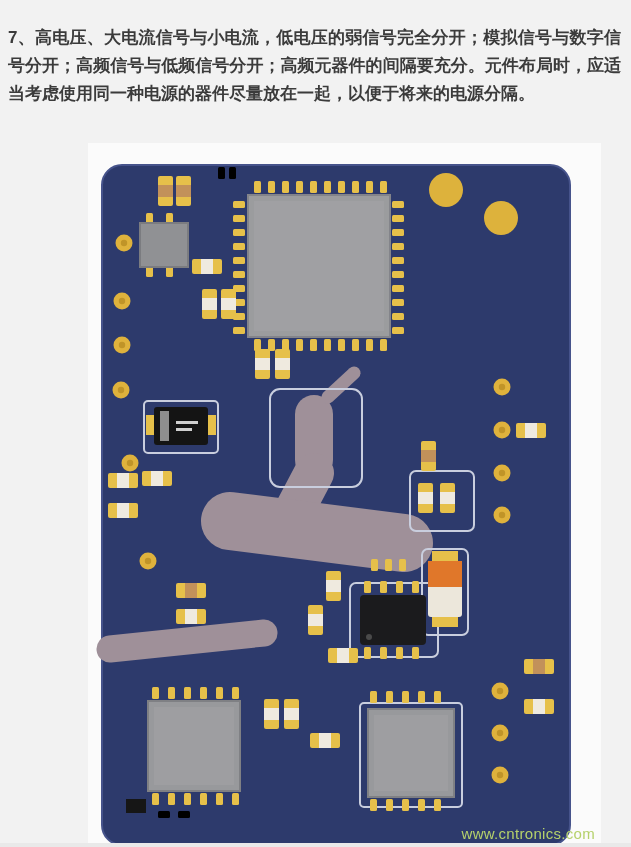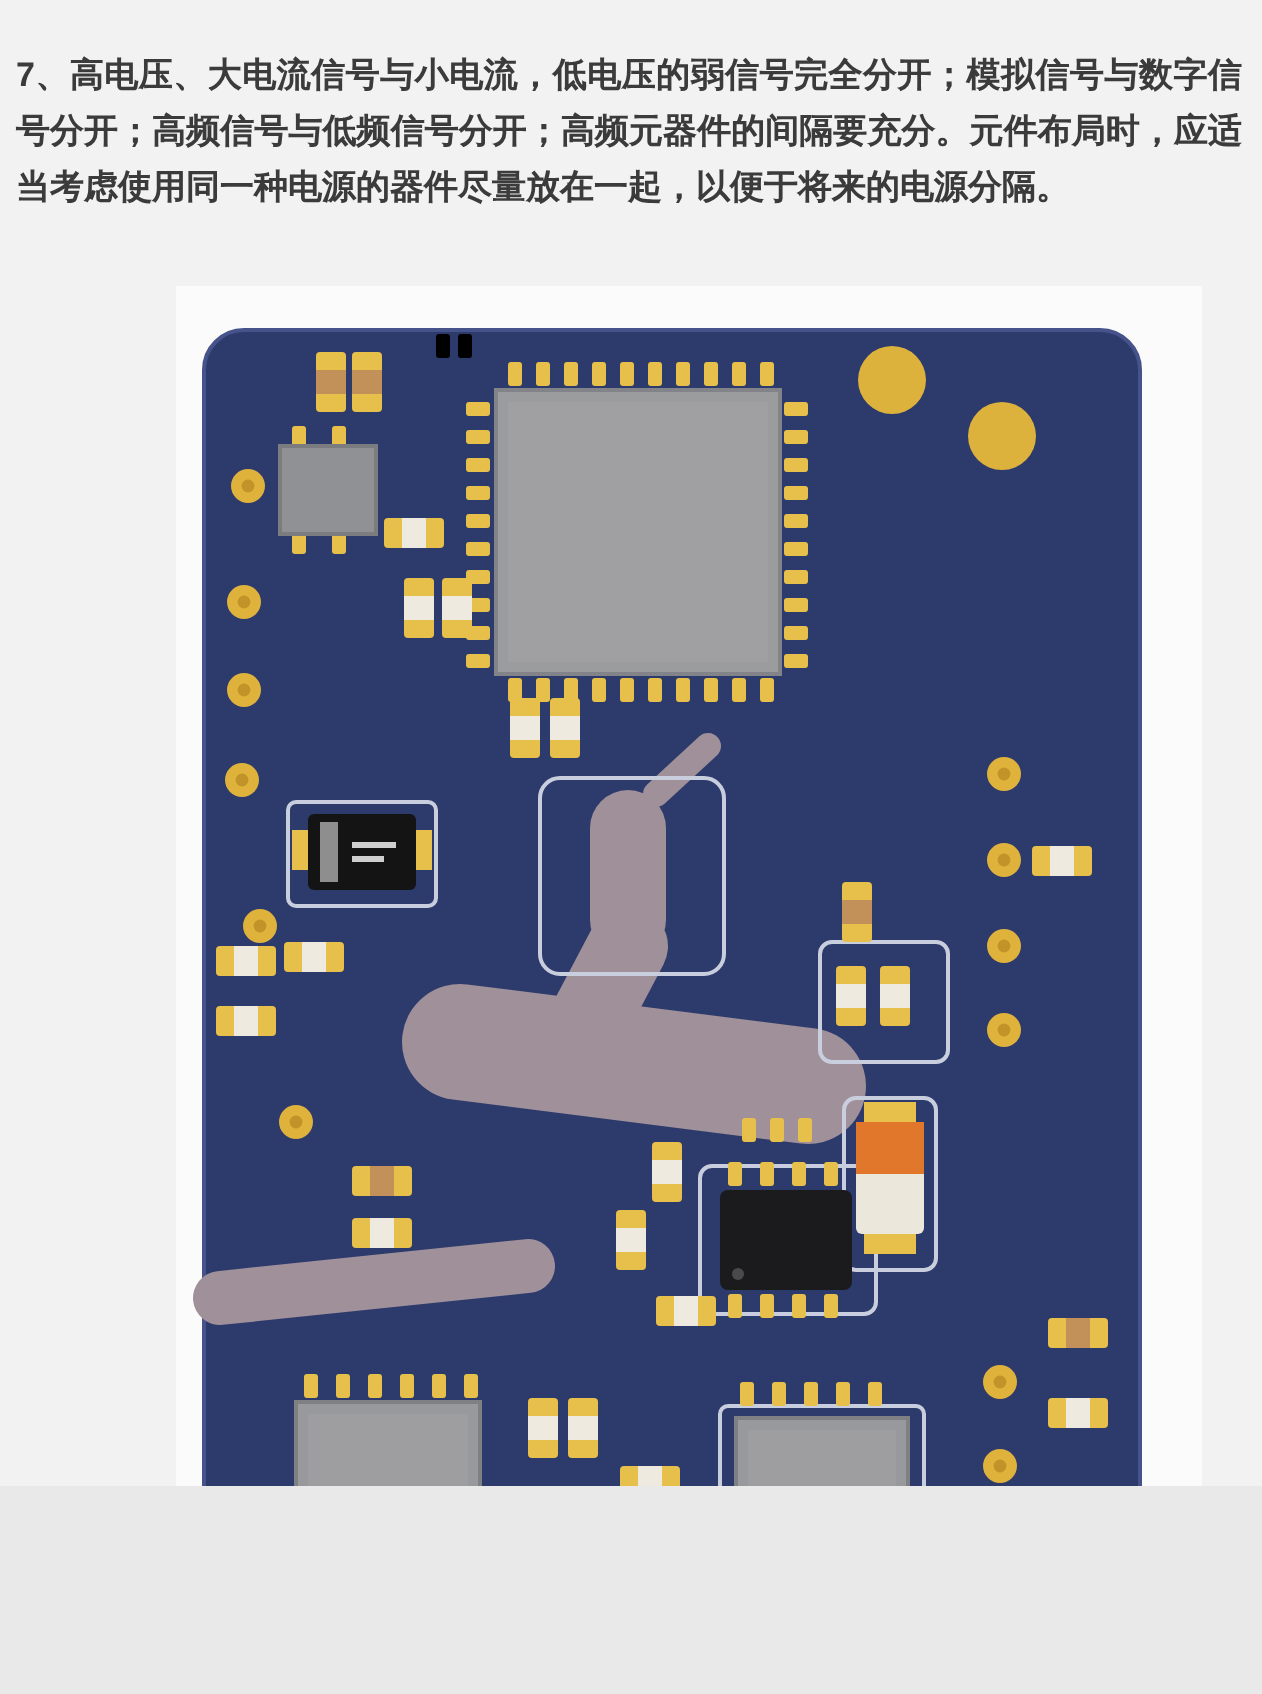--- a/index.html
+++ b/index.html
@@ -1,17 +1,17 @@
 <!DOCTYPE html>
 <html><head>
 <meta charset="utf-8">
 <style>
   html,body{margin:0;padding:0;background:#e9e9e9;}
   .page{
-    position:relative;width:631px;height:743px;margin:0 auto;
+    position:relative;width:631px;height:843px;margin:0 auto;
     background:#f2f2f2;overflow:hidden;
     font-family:"Liberation Sans",sans-serif;
   }
   .article{
     padding:7px 10px 0 8px;
     font-size:17px;font-weight:bold;line-height:28px;
     color:#3b3b3b;text-align:justify;
   }
   .photo{
     position:absolute;left:88px;top:143px;width:513px;height:704px;
@@ -252,15 +252,16 @@
         <use href="#rv" x="196" y="556"></use>
         <use href="#rh" x="222" y="590"></use>
         <use href="#rht" x="436" y="516"></use>
         <use href="#rh" x="436" y="556"></use>
         <rect x="38" y="656" width="20" height="14" fill="#161616"></rect>
         <use href="#ph" x="70" y="668"></use>
           <use href="#ph" x="90" y="668"></use>
       </g>
     </svg>
 
+    <span class="watermark">www.cntronics.com</span>
   </div>
 
 </div>
 
 </body></html>

